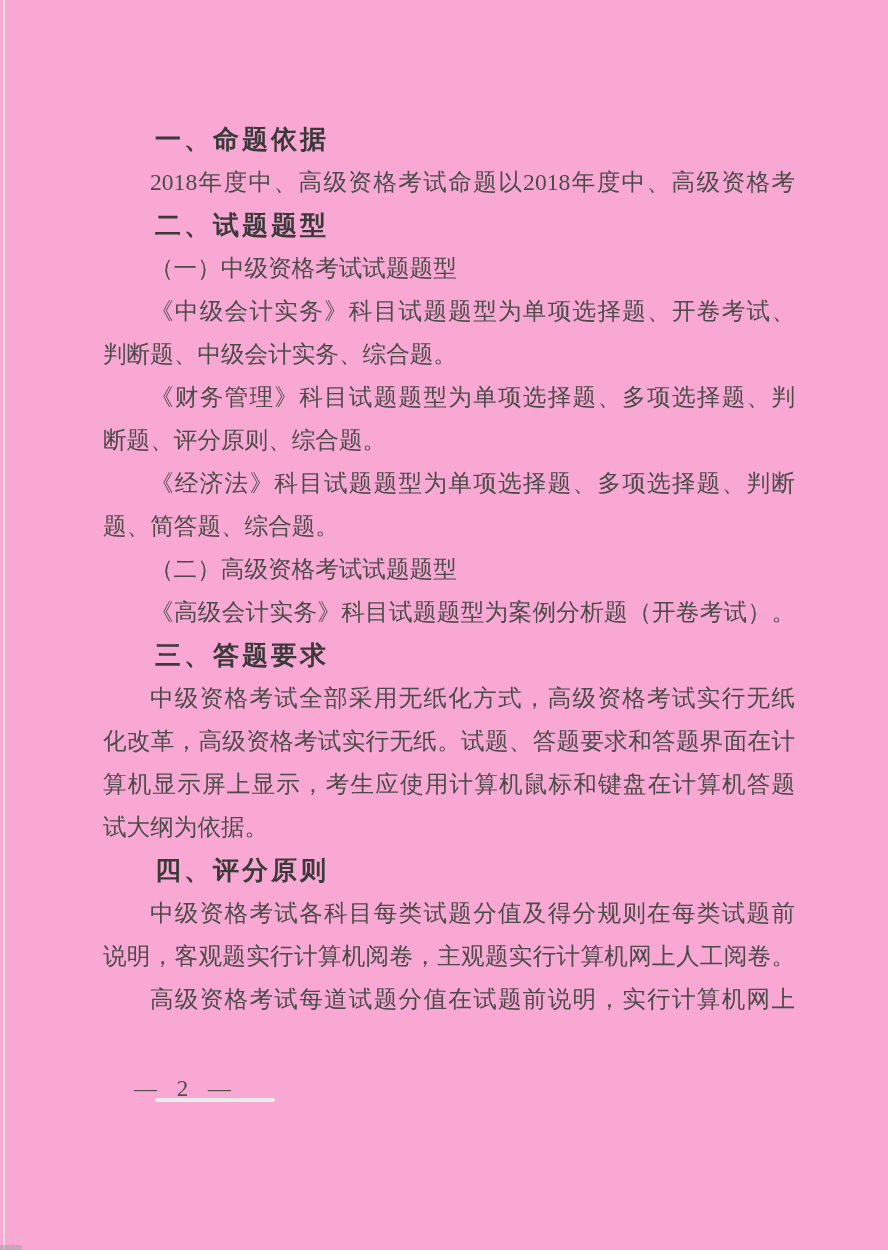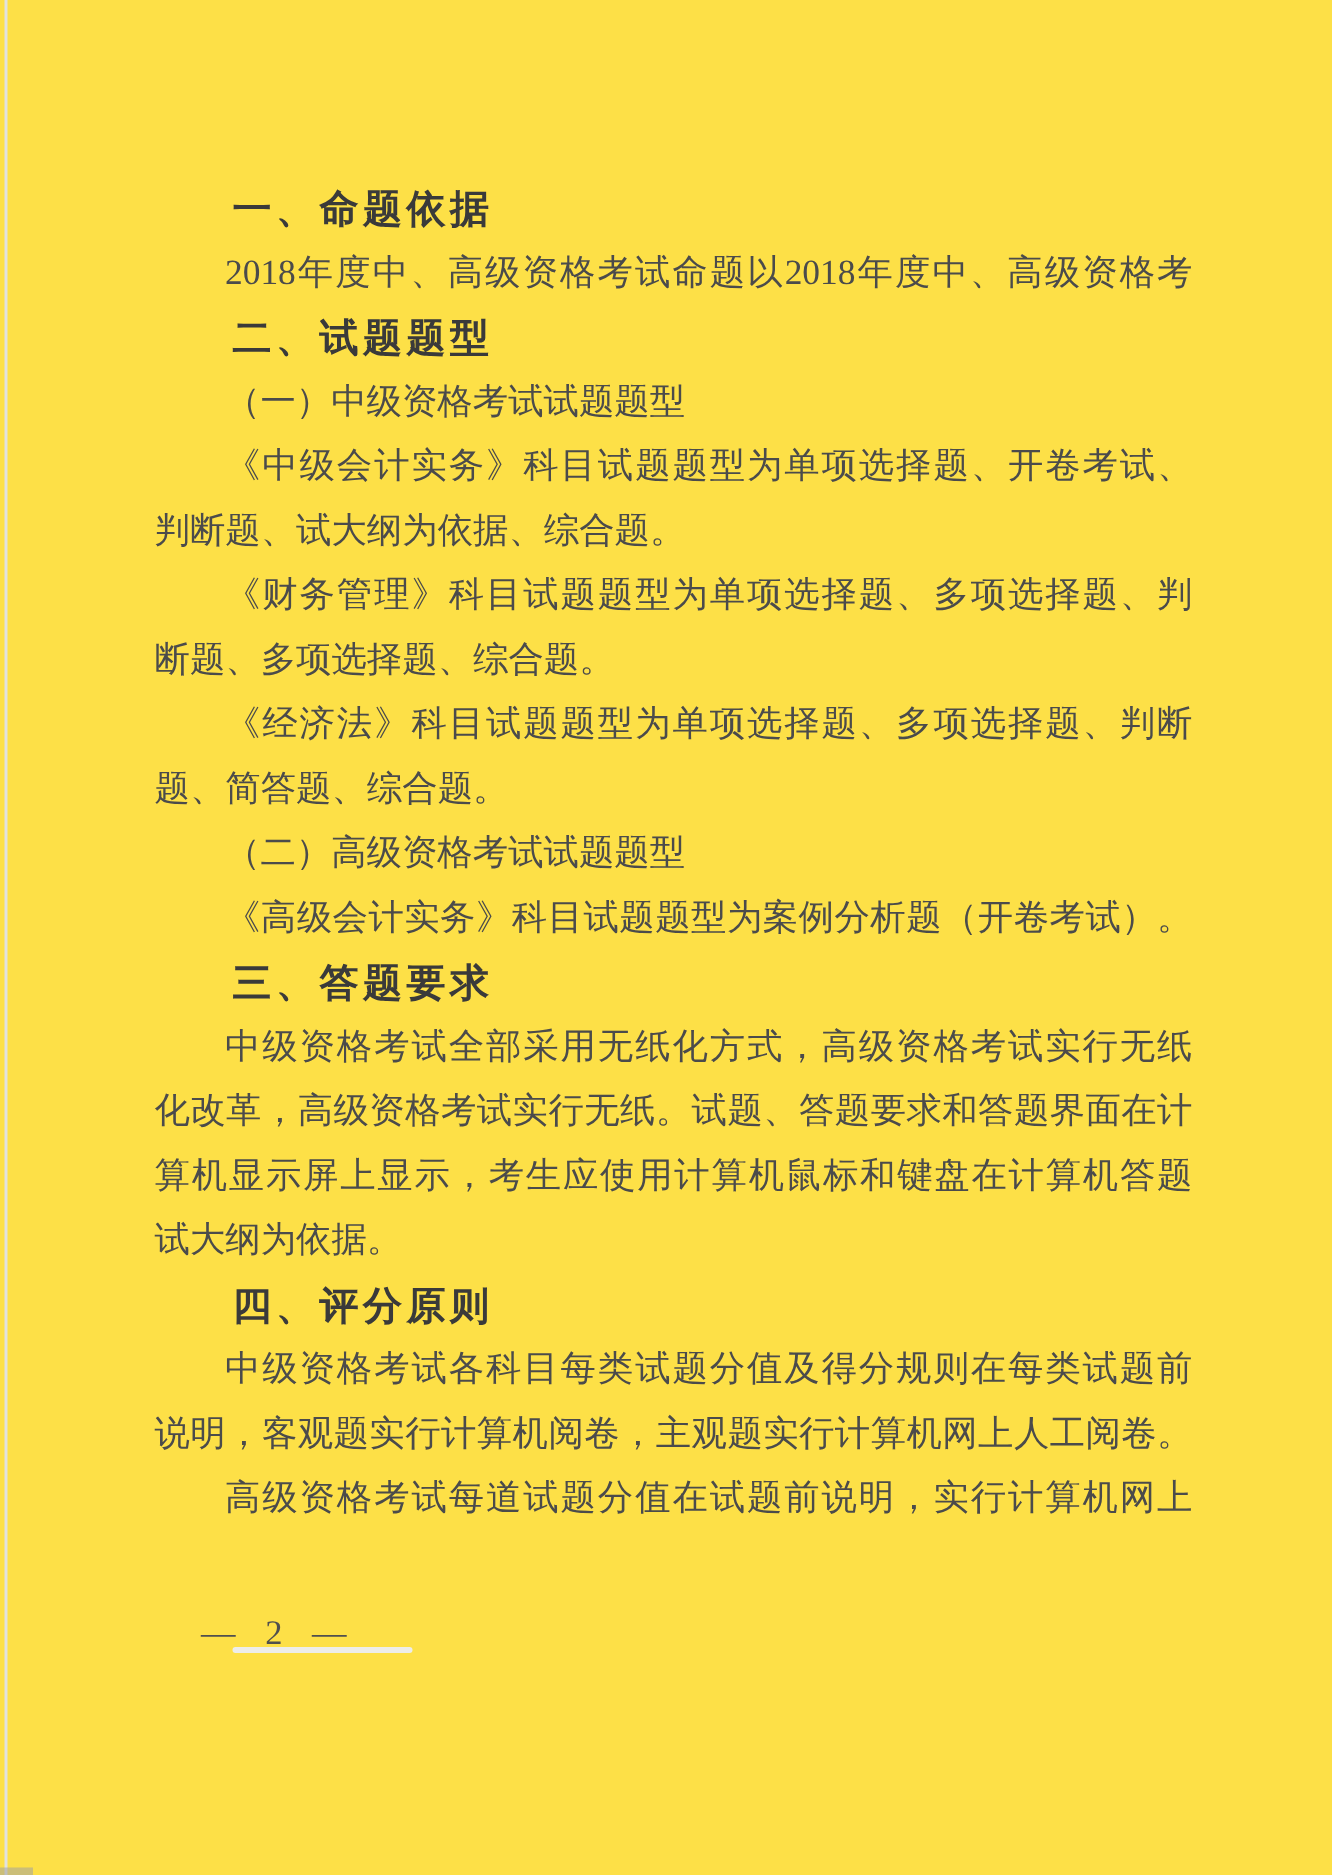--- a/index.html
+++ b/index.html
@@ -6,21 +6,21 @@
   html, body {
     margin: 0;
     padding: 0;
     background: #e9e9e7;
   }
   .page {
     position: relative;
     width: 888px;
     height: 1250px;
     margin: 0 auto;
-    background: #fde047;
+    background: #f9a8d4;
     overflow: hidden;
     font-family: "Liberation Serif", "DejaVu Serif", serif;
   }
   
   .scan-edge-left {
     position: absolute;
     left: 3px; top: 0;
     width: 2px; height: 100%;
     background: #e2e2df;
   }
@@ -88,23 +88,23 @@
   <div class="scan-edge-left"></div>
   <div class="scan-smudge-top"></div>
   <div class="scan-mark-bottom-left"></div>
 
   <div class="content" id="document-body">
       <div class="line heading">一、命题依据</div>
       <div class="line first fill">2018年度中、高级资格考试命题以2018年度中、高级资格考</div>
       <div class="line heading">二、试题题型</div>
       <div class="line first">（一）中级资格考试试题题型</div>
       <div class="line first fill">《中级会计实务》科目试题题型为单项选择题、开卷考试、</div>
-      <div class="line ">判断题、试大纲为依据、综合题。</div>
+      <div class="line ">判断题、中级会计实务、综合题。</div>
       <div class="line first fill">《财务管理》科目试题题型为单项选择题、多项选择题、判</div>
-      <div class="line ">断题、多项选择题、综合题。</div>
+      <div class="line ">断题、评分原则、综合题。</div>
       <div class="line first fill">《经济法》科目试题题型为单项选择题、多项选择题、判断</div>
       <div class="line ">题、简答题、综合题。</div>
       <div class="line first">（二）高级资格考试试题题型</div>
       <div class="line first fill">《高级会计实务》科目试题题型为案例分析题（开卷考试）。</div>
       <div class="line heading">三、答题要求</div>
       <div class="line first fill">中级资格考试全部采用无纸化方式，高级资格考试实行无纸</div>
       <div class="line fill">化改革，高级资格考试实行无纸。试题、答题要求和答题界面在计</div>
       <div class="line fill">算机显示屏上显示，考生应使用计算机鼠标和键盘在计算机答题</div>
       <div class="line ">试大纲为依据。</div>
       <div class="line heading">四、评分原则</div>

